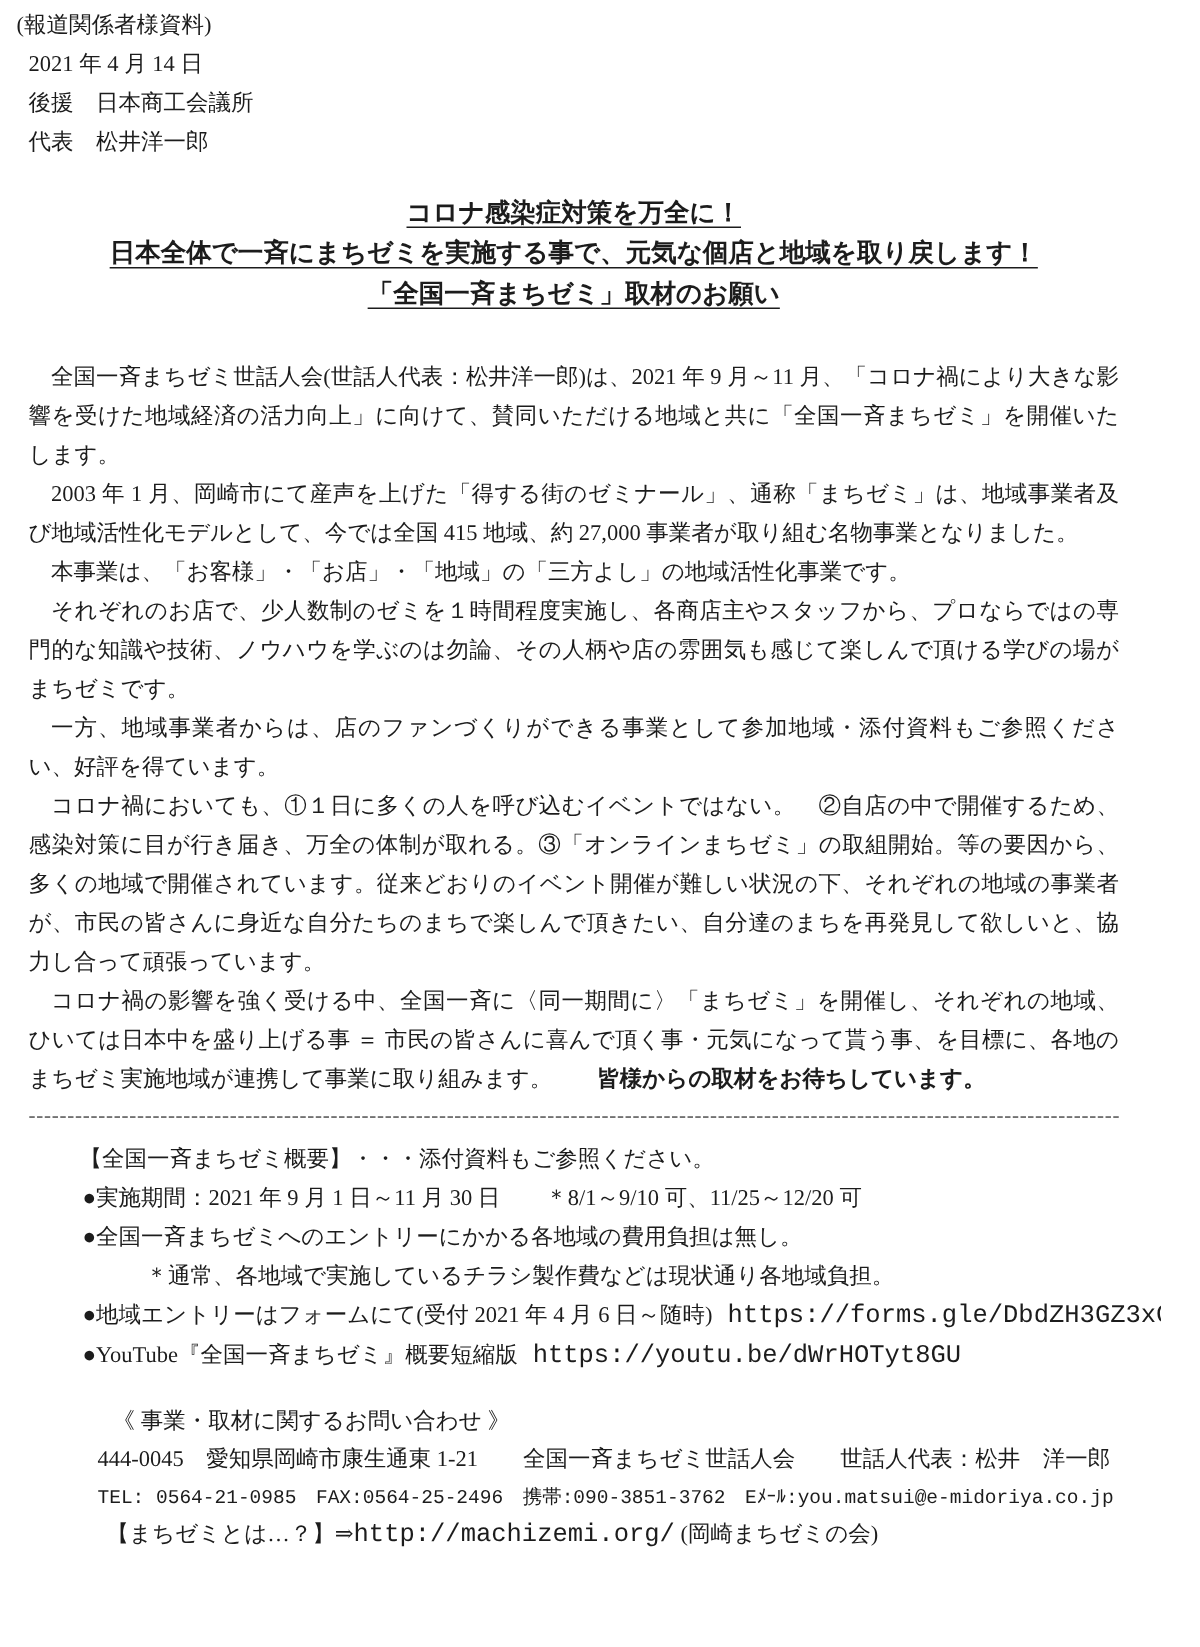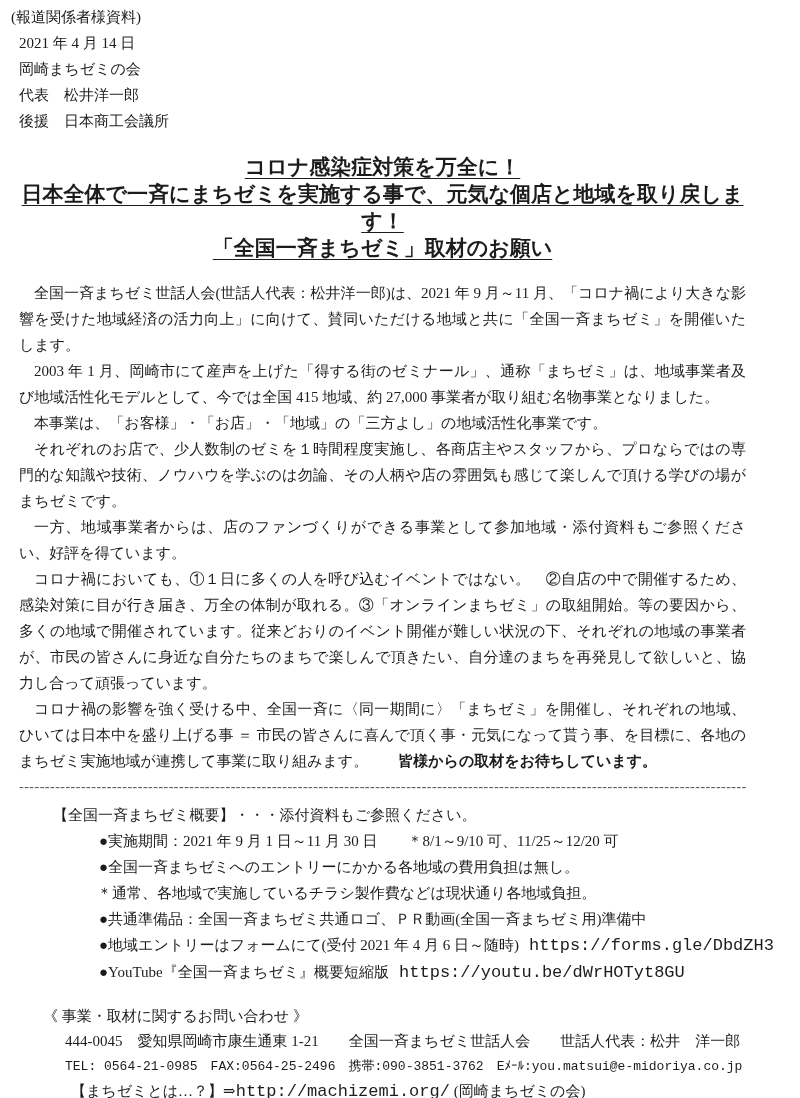--- a/index.html
+++ b/index.html
@@ -11,51 +11,50 @@
     background:#ffffff;
     color:#1c1c1c;
     font-family:"Liberation Serif","DejaVu Serif",serif;
     font-size:15px;
     overflow:hidden;
   }
   .press-note { margin-left:-8px; line-height:22px; }
   .header-right { margin-top:2px; text-align:left; line-height:26px; }
   .hr-line { white-space:nowrap; }
   .hr-line.support { padding-right:28px; }
-  .title-block { margin-top:20px; text-align:center; font-weight:bold; font-size:21px; line-height:27px; }
+  .title-block { margin-top:20px; text-align:center; font-weight:bold; font-size:17px; line-height:27px; }
   .title-line { text-decoration:underline; text-underline-offset:4px; text-decoration-thickness:1px; }
-  .body-text { margin-top:18px; line-height:26px; text-align:justify; }
+  .body-text { margin-top:30px; line-height:26px; text-align:justify; }
   .para { margin:0; text-indent:1em; }
   .bold { font-weight:bold;font-family:Liberation Mono, monospace; }
   .separator { margin-top:2px; line-height:18px; font-size:14px; letter-spacing:0.5px; color:#5a5a5a; white-space:nowrap; overflow:hidden; }
   .overview { margin-top:6px; line-height:26px; }
   .ov-heading { margin-left:34px; white-space:nowrap; }
-  .ov-item { margin-left:80px; white-space:nowrap; }
+  .ov-item { margin-left:36px; white-space:nowrap; }
   .ov-sub { margin-left:78px; white-space:nowrap; }
   .mono { font-family:"Liberation Mono","DejaVu Sans Mono",monospace; font-size:17px; }
   .url-gap { margin-left:10px; }
   .contact { margin-top:18px; line-height:25px; }
-  .ct-heading { margin-left:24px; white-space:nowrap; }
+  .ct-heading { margin-left:56px; white-space:nowrap; }
   .ct-line { white-space:nowrap; }
   .ct-indent { margin-left:46px; }
   .ct-head-indent { margin-left:52px; }
   .mono-line { font-family:"Liberation Mono","DejaVu Sans Mono",monospace; font-size:13px; }
 </style>
 </head>
 <body>
 
 <div class="page">
 
   <div class="press-note">(報道関係者様資料)</div>
 
   <div class="header-right">
     <div class="hr-line">2021 年 4 月 14 日</div>
-    <div class="hr-line">岡崎まちゼミの会</div>
+    <div class="hr-line support">後援　日本商工会議所</div>
     <div class="hr-line">代表　松井洋一郎</div>
-    <div class="hr-line support">後援　日本商工会議所</div>
   </div>
 
   <div class="title-block">
     <div class="title-line">コロナ感染症対策を万全に！</div>
     <div class="title-line">日本全体で一斉にまちゼミを実施する事で、元気な個店と地域を取り戻します！</div>
     <div class="title-line">「全国一斉まちゼミ」取材のお願い</div>
   </div>
 
   <div class="body-text">
     <p class="para">全国一斉まちゼミ世話人会(世話人代表：松井洋一郎)は、2021 年 9 月～11 月、「コロナ禍により大きな影響を受けた地域経済の活力向上」に向けて、賛同いただける地域と共に「全国一斉まちゼミ」を開催いたします。</p>
@@ -67,21 +66,20 @@
     <p class="para"><span>コロナ禍の影響を強く受ける中、全国一斉に〈同一期間に〉「まちゼミ」を開催し、それぞれの地域、ひいては日本中を盛り上げる事 ＝ 市民の皆さんに喜んで頂く事・元気になって貰う事、を目標に、各地のまちゼミ実施地域が連携して事業に取り組みます。　　</span><span class="bold">皆様からの取材をお待ちしています。</span></p>
   </div>
 
   <div class="separator">------------------------------------------------------------------------------------------------------------------------------------------------------</div>
 
   <div class="overview">
     <div class="ov-heading">【全国一斉まちゼミ概要】・・・添付資料もご参照ください。</div>
     <div class="ov-item">●実施期間：2021 年 9 月 1 日～11 月 30 日　　＊8/1～9/10 可、11/25～12/20 可</div>
     <div class="ov-item">●全国一斉まちゼミへのエントリーにかかる各地域の費用負担は無し。</div>
     <div class="ov-sub">＊通常、各地域で実施しているチラシ製作費などは現状通り各地域負担。</div>
-    <div class="ov-item">●共通準備品：全国一斉まちゼミ共通ロゴ、ＰＲ動画(全国一斉まちゼミ用)準備中</div>
     <div class="ov-item"><span>●地域エントリーはフォームにて(受付 2021 年 4 月 6 日～随時)</span><span class="mono url-gap">https://forms.gle/DbdZH3GZ3xCiTQi97</span></div>
     <div class="ov-item"><span>●YouTube『全国一斉まちゼミ』概要短縮版</span><span class="mono url-gap">https://youtu.be/dWrHOTyt8GU</span></div>
   </div>
 
   <div class="contact">
     <div class="ct-heading">《 事業・取材に関するお問い合わせ 》</div>
     <div class="ct-line ct-indent">444-0045　愛知県岡崎市康生通東 1-21　　全国一斉まちゼミ世話人会　　世話人代表：松井　洋一郎</div>
     <div class="ct-line ct-indent mono-line">TEL: 0564-21-0985　FAX:0564-25-2496　携帯:090-3851-3762　Eﾒｰﾙ:you.matsui@e-midoriya.co.jp</div>
     <div class="ct-line ct-head-indent"><span>【まちゼミとは…？】⇒</span><span class="mono">http://machizemi.org/</span><span> (岡崎まちゼミの会)</span></div>
 

